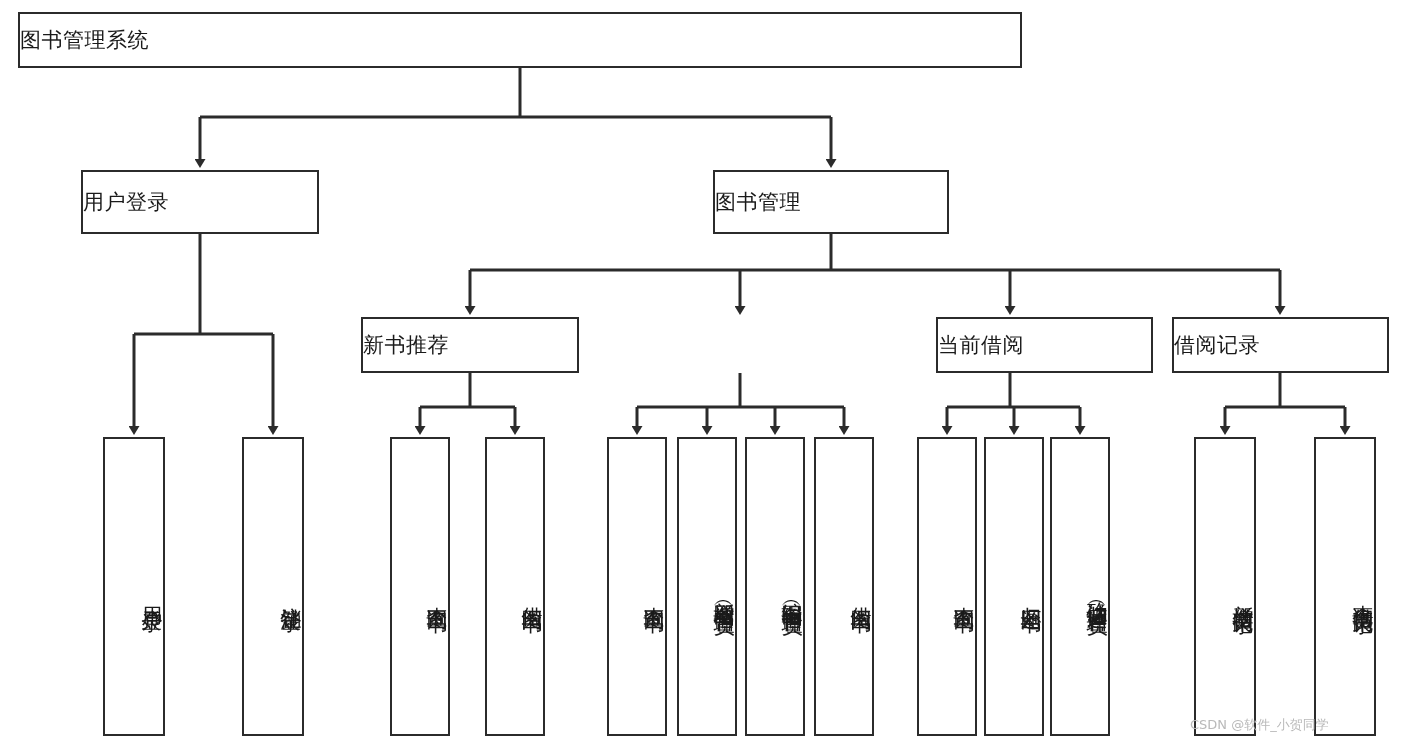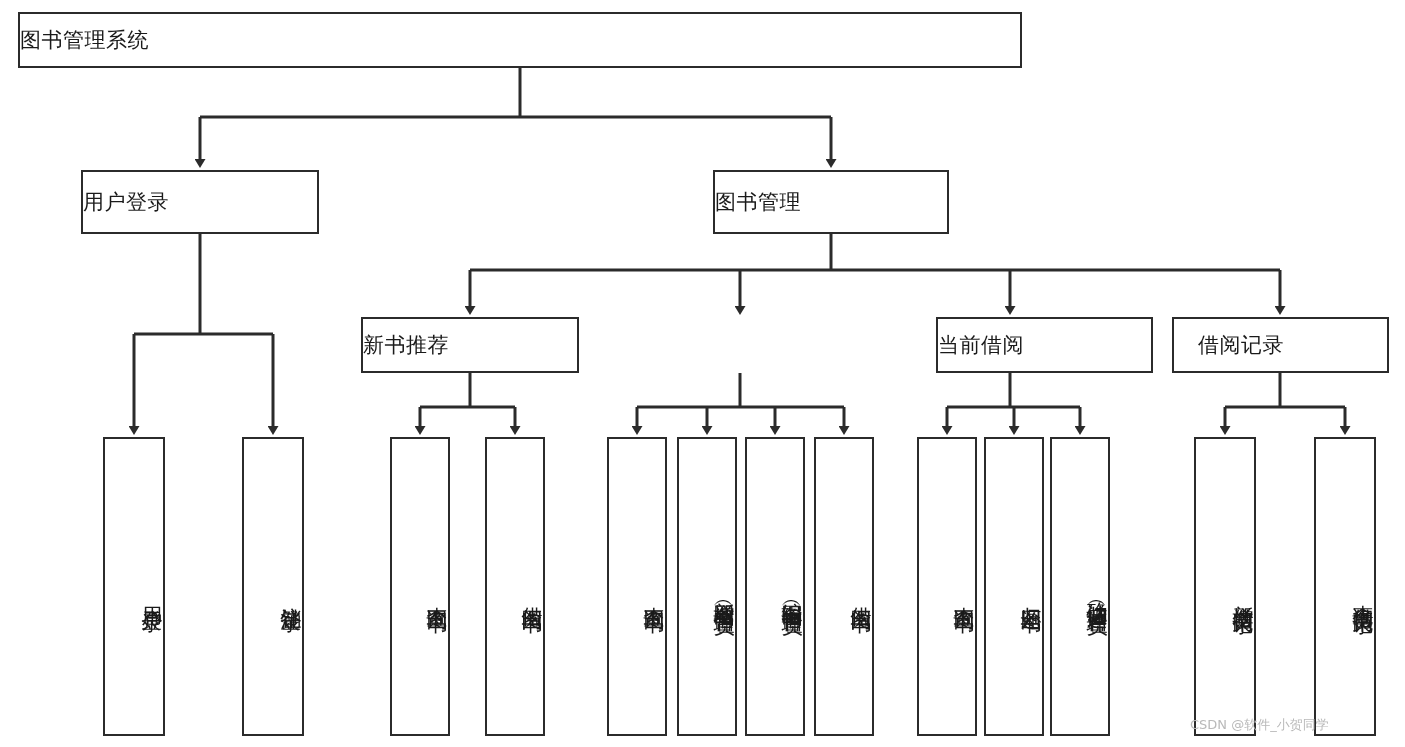--- a/index.html
+++ b/index.html
@@ -127,21 +127,21 @@
   <div class="node horiz" style="left:713px; top:170px; width:236px; height:64px;">
     <span>图书管理</span>
   </div>
 
   <div class="node horiz" style="left:361px; top:317px; width:218px; height:56px;">
     <span>新书推荐</span>
   </div>
   <div class="node horiz" style="left:902px; top:317px; width:217px; height:56px;margin-left:34px;">
     <span>当前借阅</span>
   </div>
-  <div class="node horiz" style="left:1172px; top:317px; width:217px; height:56px;padding-left:24px;">
+  <div class="node horiz" style="left:1172px; top:317px; width:217px; height:56px;">
     <span>借阅记录</span>
   </div>
 
   <div class="node vert" style="left:103px; top:437px; width:62px; height:299px;">
     <span>用户登录</span>
   </div>
   <div class="node vert" style="left:242px; top:437px; width:62px; height:299px;">
     <span>注销登录</span>
   </div>
   <div class="node vert" style="left:390px; top:437px; width:60px; height:299px;">

